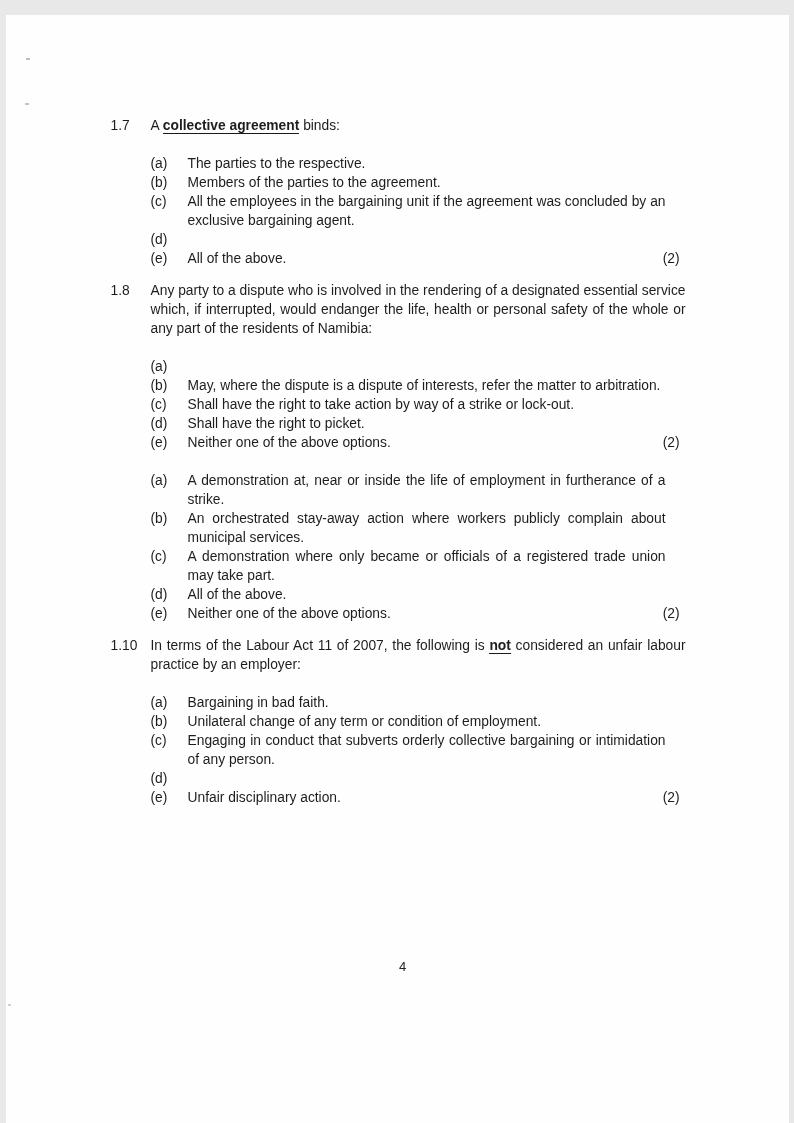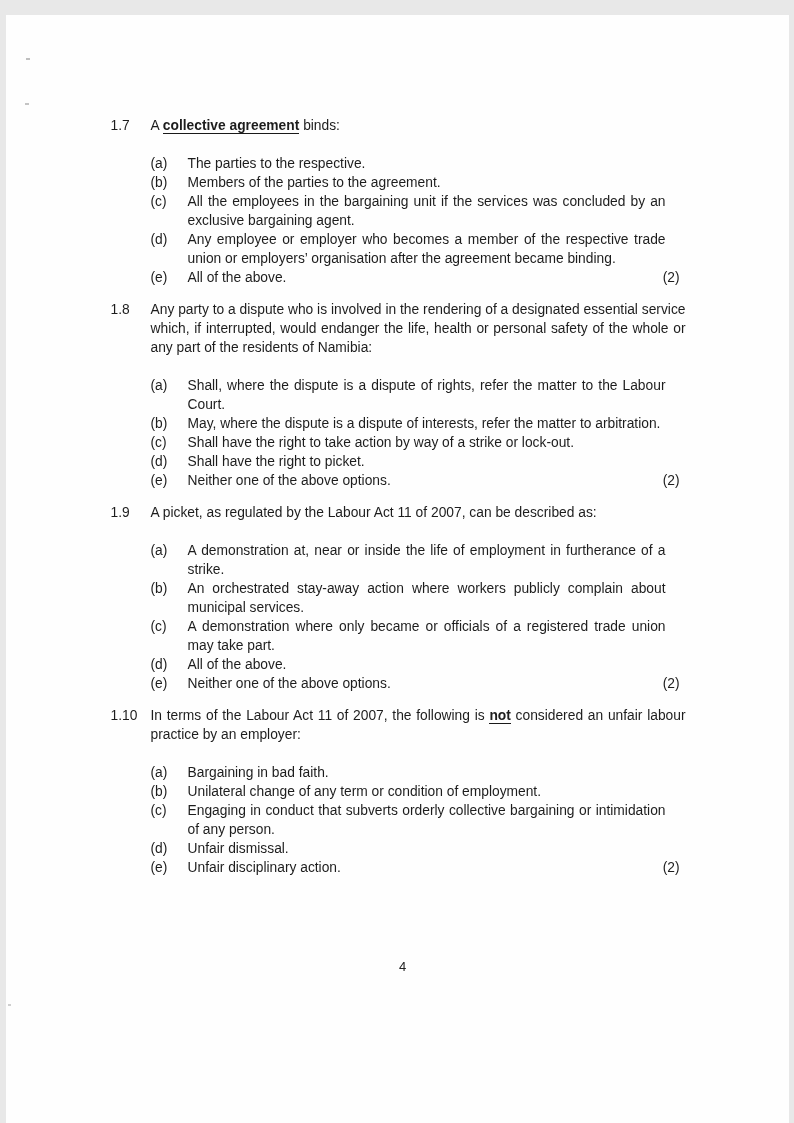--- a/index.html
+++ b/index.html
@@ -76,45 +76,43 @@
           <span class="opt-text">The parties to the respective.</span>
           <span class="marks"></span>
         </div>
         <div class="option">
           <span class="opt-letter">(b)</span>
           <span class="opt-text">Members of the parties to the agreement.</span>
           <span class="marks"></span>
         </div>
         <div class="option">
           <span class="opt-letter">(c)</span>
-          <span class="opt-text">All the employees in the bargaining unit if the services was concluded by an exclusive bargaining agent.</span>
-          <span class="marks"></span>
-        </div>
-        <div class="option">
-          <span class="opt-letter">(d)</span>
-          <span class="opt-text">Any employee or employer who becomes a member of the respective trade union or employers’ organisation after the agreement became binding.</span>
+          <span class="opt-text">All the employees in the bargaining unit if the agreement was concluded by an exclusive bargaining agent.</span>
+          <span class="marks"></span>
+        </div>
+        <div class="option">
+          <span class="opt-letter">(d)</span>
           <span class="marks"></span>
         </div>
         <div class="option">
           <span class="opt-letter">(e)</span>
           <span class="opt-text">All of the above.</span>
           <span class="marks">(2)</span>
         </div>
       </div>
     </section>
 
     <section class="question">
       <div class="q-head">
         <span class="q-num">1.8</span>
         <p class="q-text">Any party to a dispute who is involved in the rendering of a designated essential service which, if interrupted, would endanger the life, health or personal safety of the whole or any part of the residents of Namibia:</p>
       </div>
       <div class="options">
         <div class="option">
           <span class="opt-letter">(a)</span>
-          <span class="opt-text">Shall, where the dispute is a dispute of rights, refer the matter to the Labour Court.</span>
           <span class="marks"></span>
         </div>
         <div class="option">
           <span class="opt-letter">(b)</span>
           <span class="opt-text">May, where the dispute is a dispute of interests, refer the matter to arbitration.</span>
           <span class="marks"></span>
         </div>
         <div class="option">
           <span class="opt-letter">(c)</span>
           <span class="opt-text">Shall have the right to take action by way of a strike or lock-out.</span>
@@ -127,24 +125,20 @@
         </div>
         <div class="option">
           <span class="opt-letter">(e)</span>
           <span class="opt-text">Neither one of the above options.</span>
           <span class="marks">(2)</span>
         </div>
       </div>
     </section>
 
     <section class="question">
-      <div class="q-head">
-        <span class="q-num">1.9</span>
-        <p class="q-text">A picket, as regulated by the Labour Act 11 of 2007, can be described as:</p>
-      </div>
       <div class="options">
         <div class="option">
           <span class="opt-letter">(a)</span>
           <span class="opt-text">A demonstration at, near or inside the life of employment in furtherance of a strike.</span>
           <span class="marks"></span>
         </div>
         <div class="option">
           <span class="opt-letter">(b)</span>
           <span class="opt-text">An orchestrated stay-away action where workers publicly complain about municipal services.</span>
           <span class="marks"></span>
@@ -183,21 +177,20 @@
           <span class="opt-text">Unilateral change of any term or condition of employment.</span>
           <span class="marks"></span>
         </div>
         <div class="option">
           <span class="opt-letter">(c)</span>
           <span class="opt-text">Engaging in conduct that subverts orderly collective bargaining or intimidation of any person.</span>
           <span class="marks"></span>
         </div>
         <div class="option">
           <span class="opt-letter">(d)</span>
-          <span class="opt-text">Unfair dismissal.</span>
           <span class="marks"></span>
         </div>
         <div class="option">
           <span class="opt-letter">(e)</span>
           <span class="opt-text">Unfair disciplinary action.</span>
           <span class="marks">(2)</span>
         </div>
       </div>
     </section>
 

